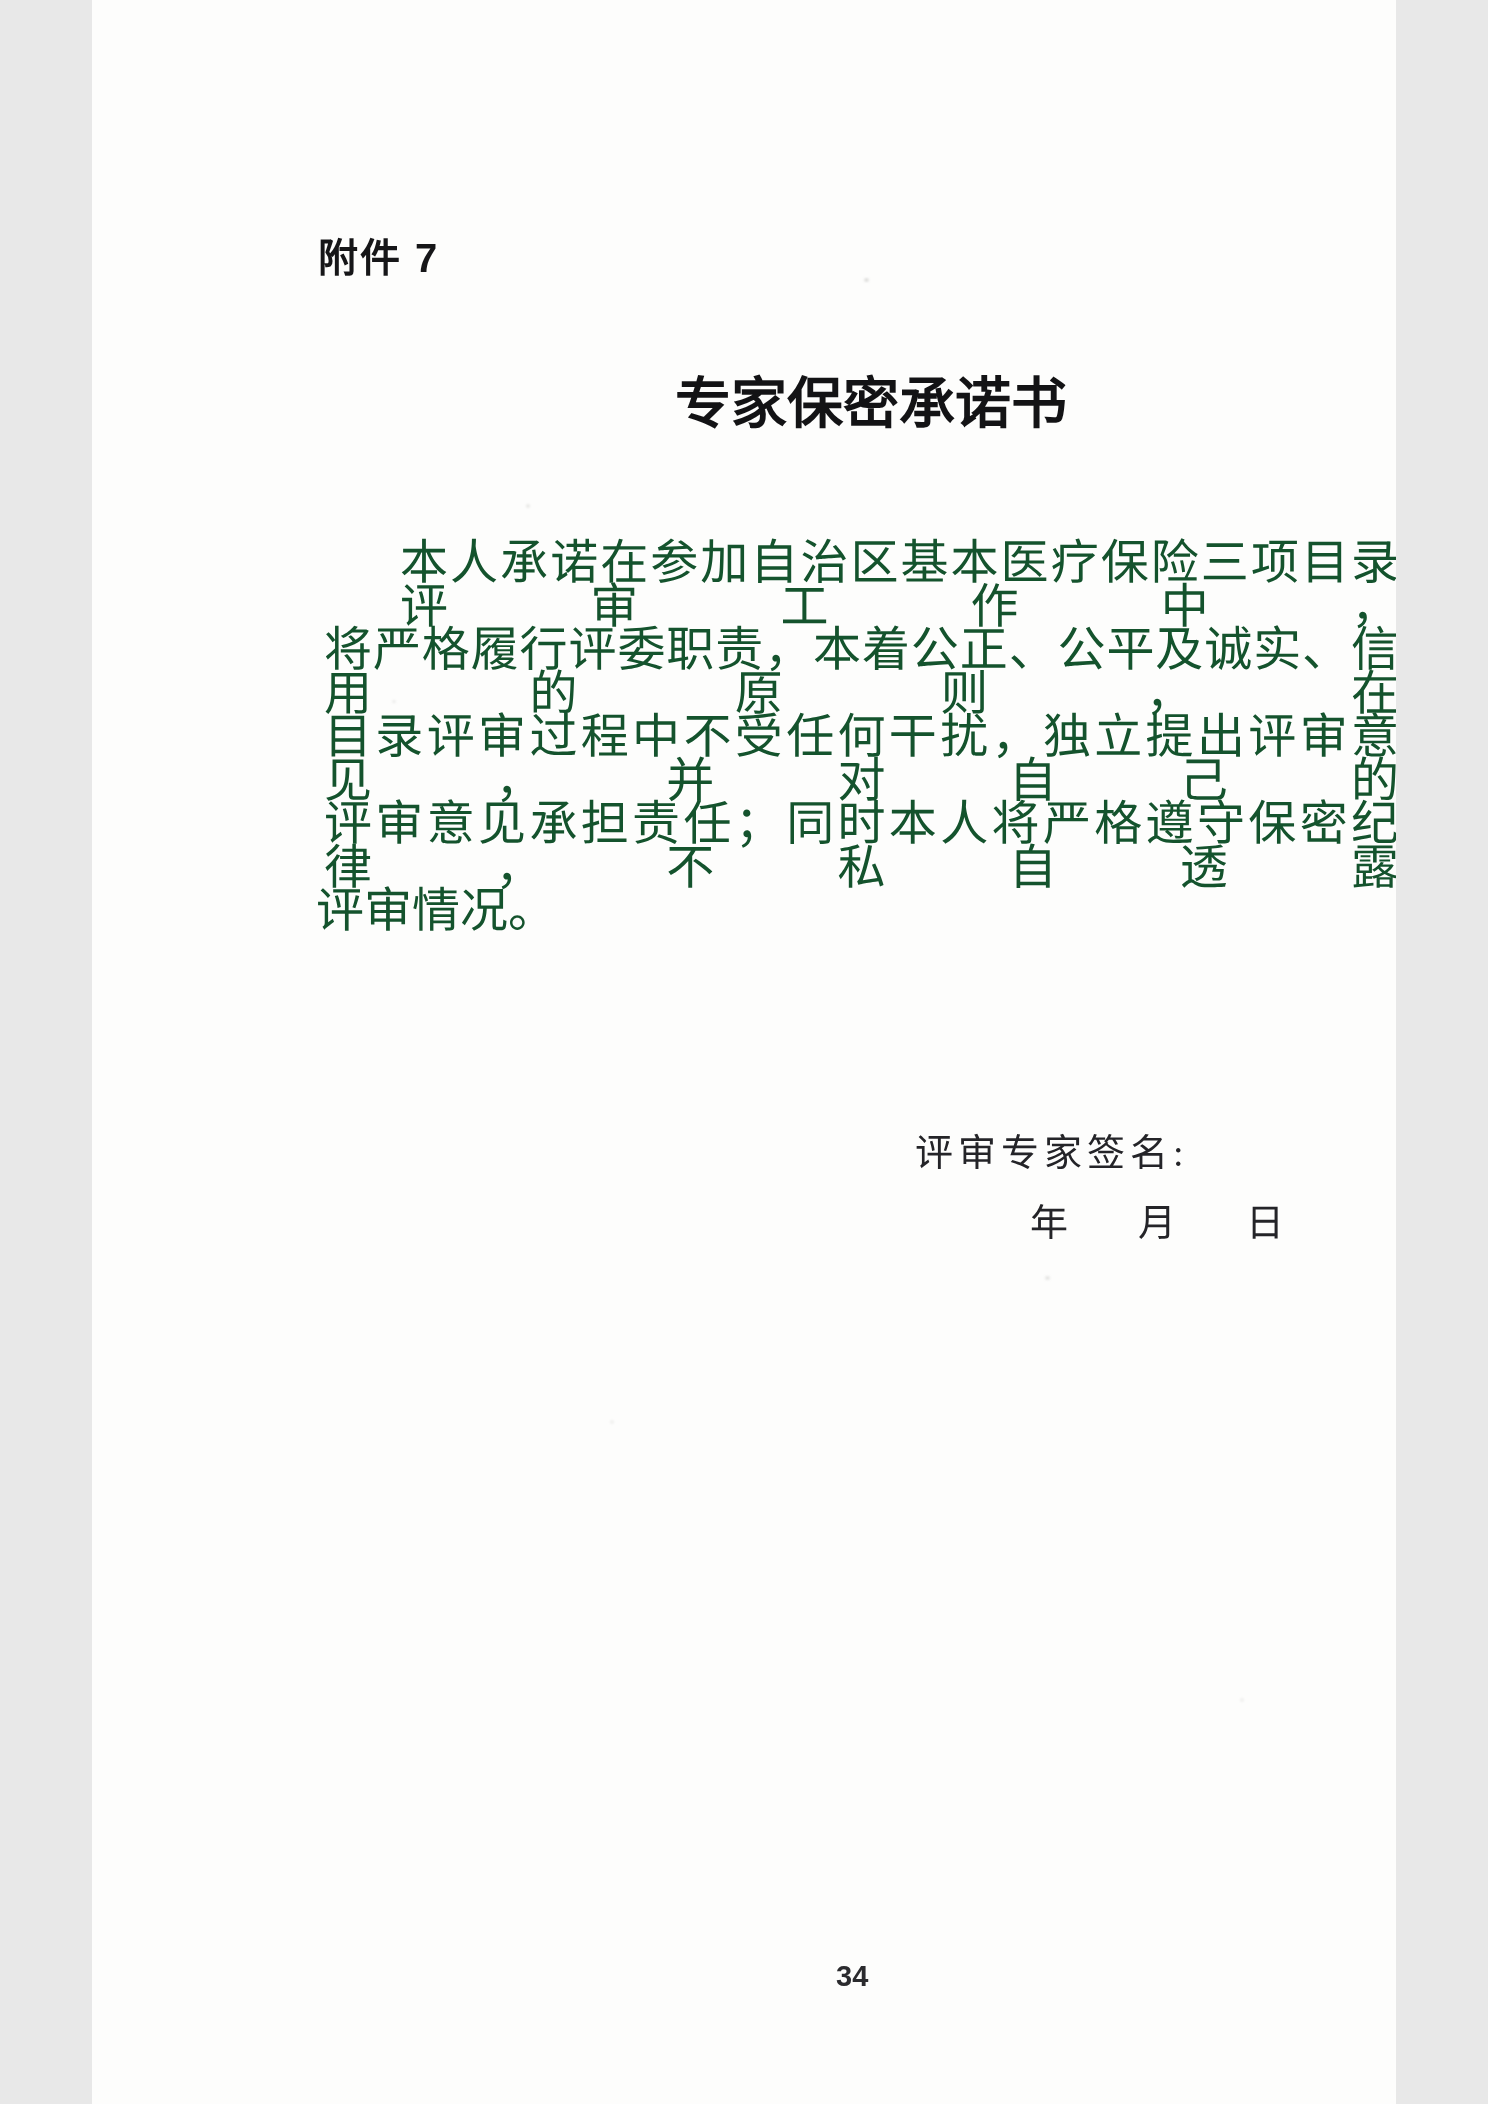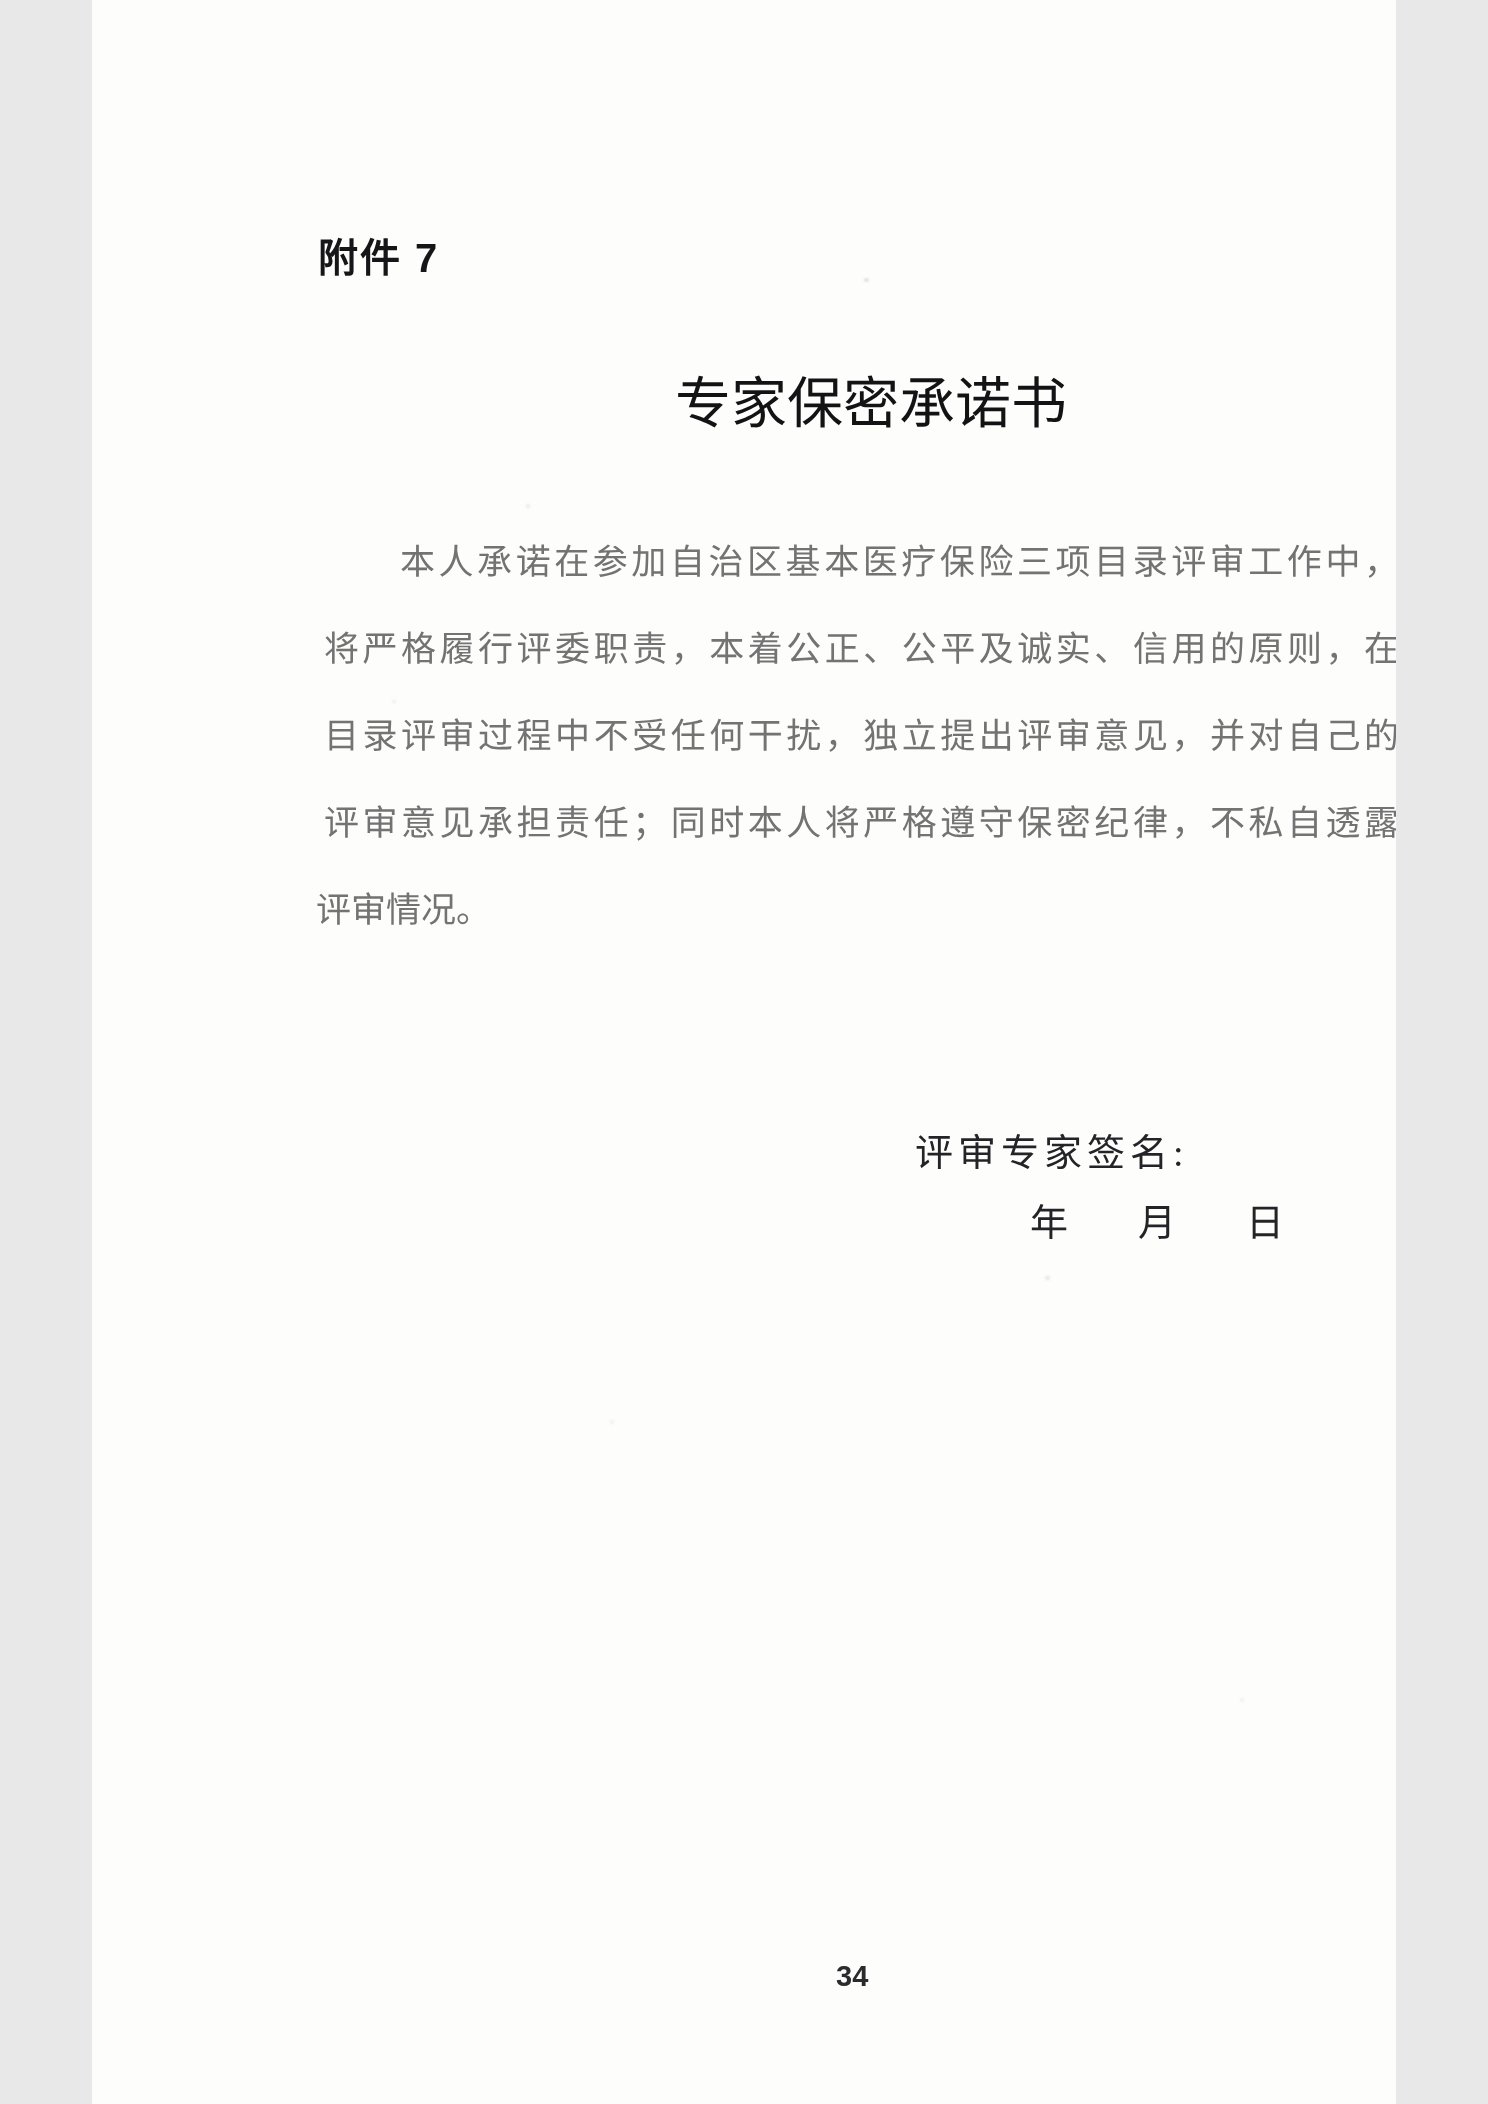--- a/index.html
+++ b/index.html
@@ -24,30 +24,30 @@
     font-weight:700;
     letter-spacing:2px;
     font-family:"Liberation Sans","DejaVu Sans",sans-serif;
     color:#161618;
   }
   .title{
     position:absolute;
     left:583px; top:358px;
     margin:0;
     font-size:56px;
-    font-weight:400;
+    font-weight:700;
     letter-spacing:0px;
     color:#131315;
     text-align:center;
   }
   .body-line{
     position:absolute;
-    font-size:35px;
+    font-size:48px;
     line-height:44px;
-    color:#737373;
+    color:#14532d;
     text-align:justify;
     text-align-last:justify;
     text-justify:inter-character;
   }
   .line-1{left:308px; top:541px; width:999px;}
   .line-2{left:232px; top:628px; width:1075px;}
   .line-3{left:232px; top:715px; width:1075px;}
   .line-4{left:232px; top:802px; width:1075px;}
   .line-5{left:224px; top:889px; width:1075px; text-align:left; text-align-last:left;}
   .signature{

